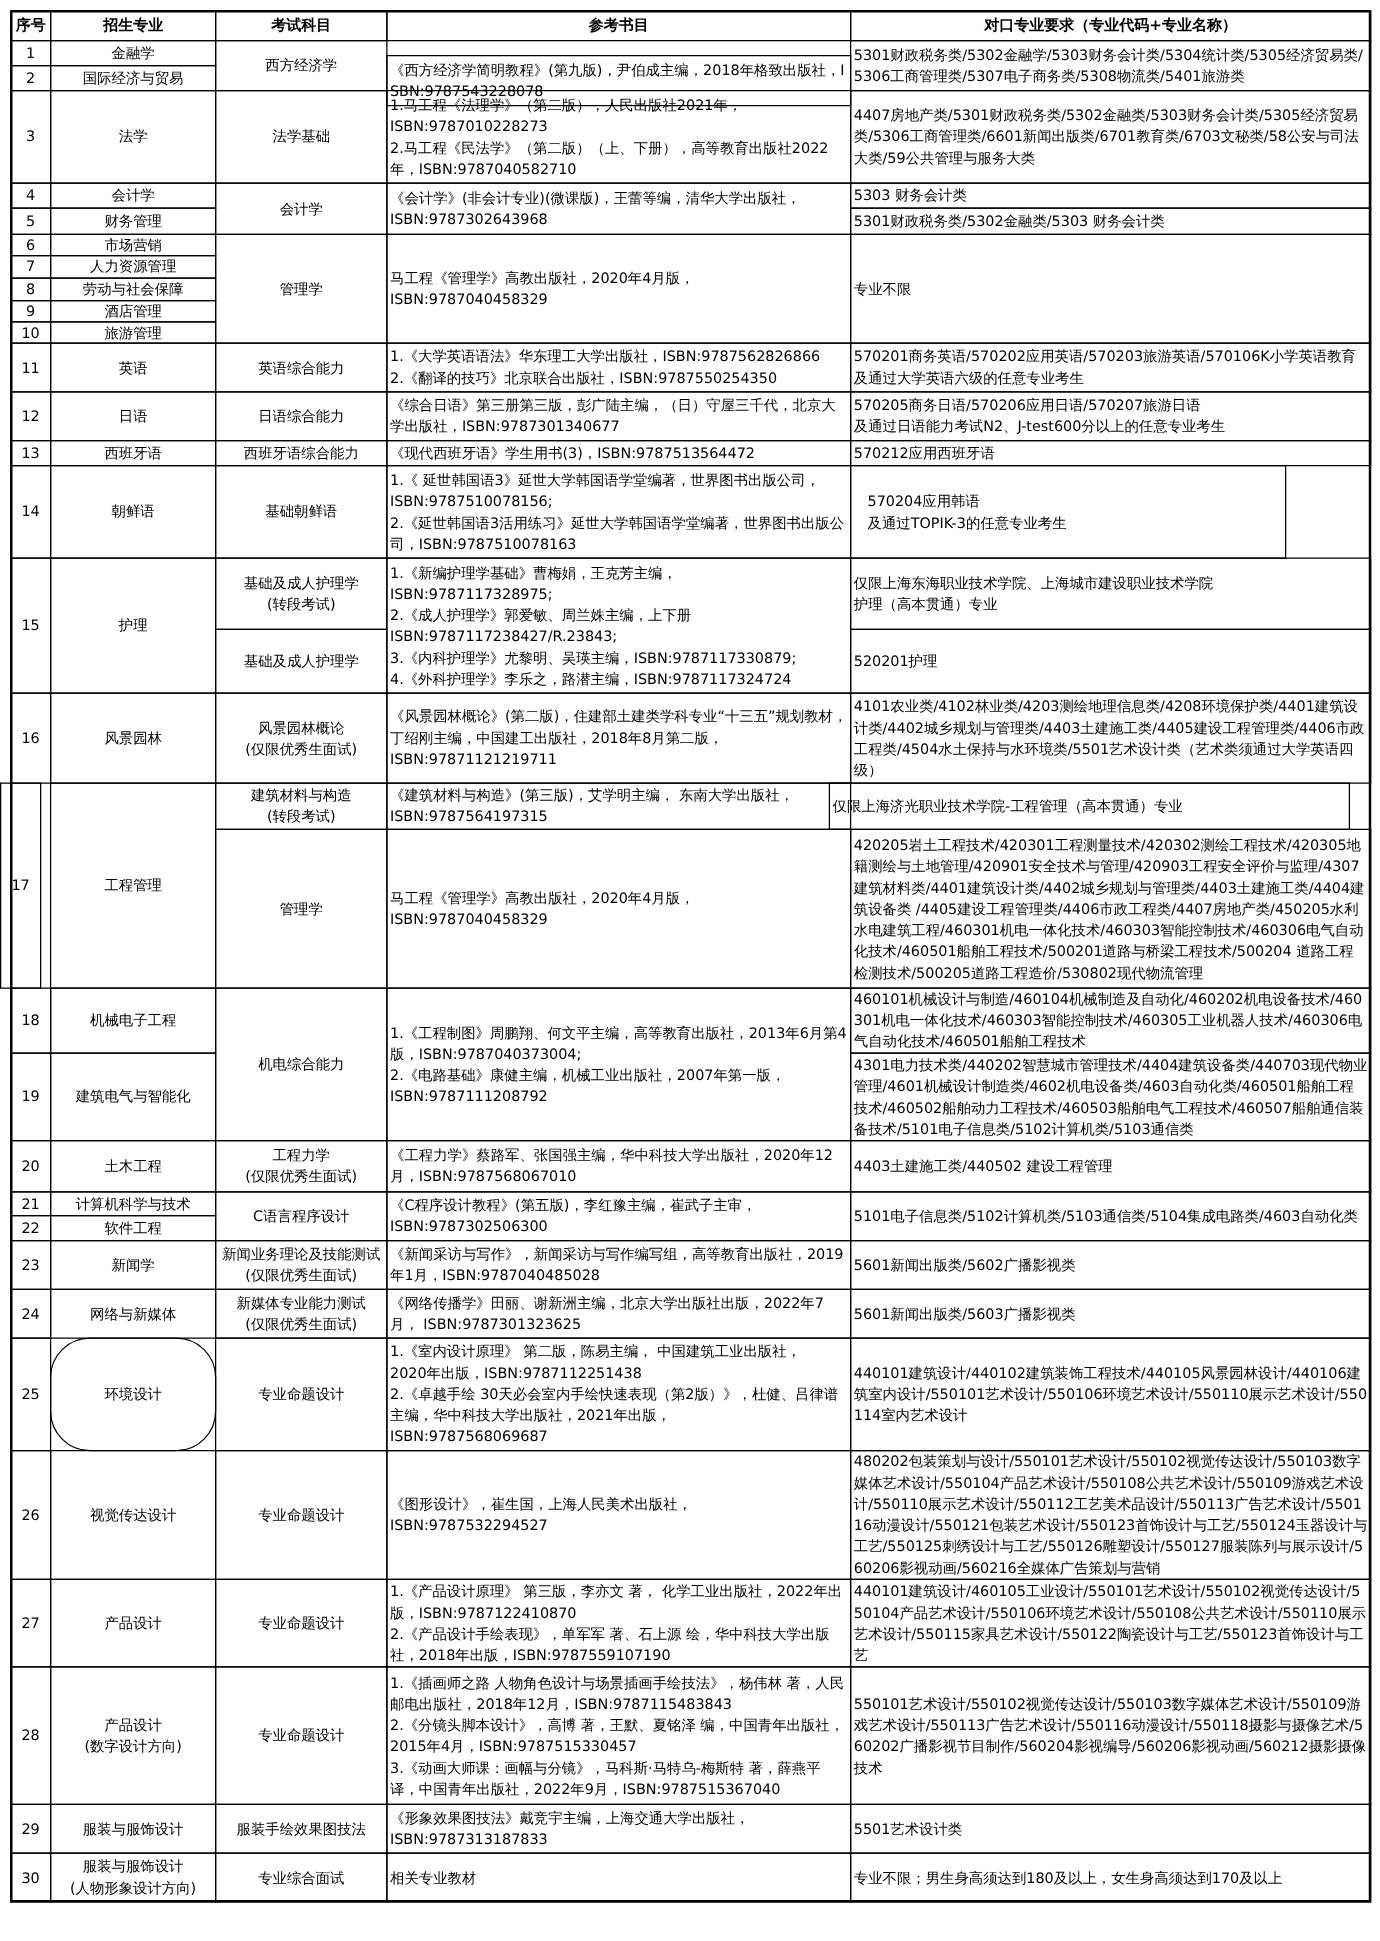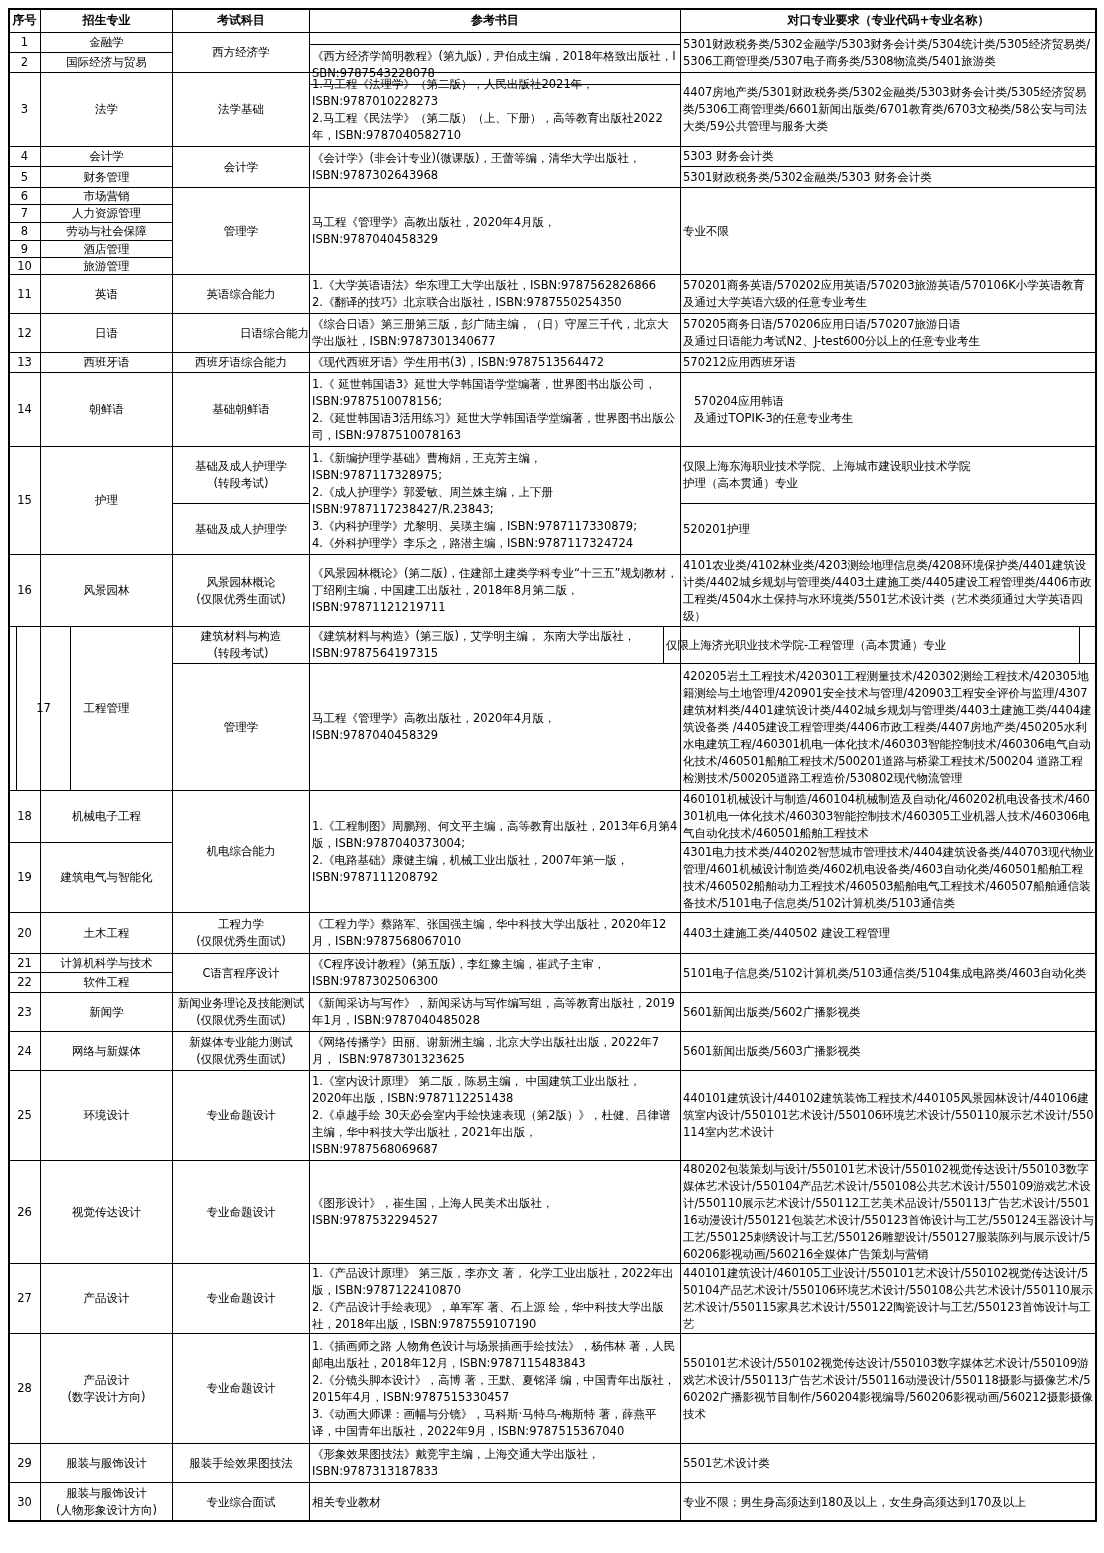--- a/index.html
+++ b/index.html
@@ -77,21 +77,21 @@
     </div>
   <div class="cell c" style="left:8px;top:372px;width:33px;height:75px;">
       <span>14</span>
     </div>
   <div class="cell c" style="left:8px;top:446px;width:33px;height:109px;">
       <span>15</span>
     </div>
   <div class="cell c" style="left:8px;top:554px;width:33px;height:73px;">
       <span>16</span>
     </div>
-  <div class="cell c" style="left:16px;top:626px;width:55px;height:165px;">
+  <div class="cell c" style="left:0;top:626px;width:33px;height:165px;">
       <span>17</span>
     </div>
   <div class="cell c" style="left:8px;top:790px;width:33px;height:53px;">
       <span>18</span>
     </div>
   <div class="cell c" style="left:8px;top:842px;width:33px;height:71px;">
       <span>19</span>
     </div>
   <div class="cell c" style="left:8px;top:912px;width:33px;height:42px;">
       <span>20</span>
@@ -192,21 +192,21 @@
     </div>
   <div class="cell c" style="left:40px;top:972px;width:133px;height:21px;">
       <span class="txt">软件工程</span>
     </div>
   <div class="cell c" style="left:40px;top:992px;width:133px;height:40px;">
       <span class="txt">新闻学</span>
     </div>
   <div class="cell c" style="left:40px;top:1031px;width:133px;height:40px;">
       <span class="txt">网络与新媒体</span>
     </div>
-  <div class="cell c" style="left:40px;top:1070px;width:133px;height:91px;">
+  <div class="cell c" style="left:40px;top:1070px;width:133px;height:91px;border-radius:32px;">
       <span class="txt">环境设计</span>
     </div>
   <div class="cell c" style="left:40px;top:1160px;width:133px;height:104px;">
       <span class="txt">视觉传达设计</span>
     </div>
   <div class="cell c" style="left:40px;top:1263px;width:133px;height:71px;">
       <span class="txt">产品设计</span>
     </div>
   <div class="cell c" style="left:40px;top:1333px;width:133px;height:111px;">
       <span class="txt">产品设计
@@ -228,21 +228,21 @@
     </div>
   <div class="cell c" style="left:172px;top:146px;width:138px;height:42px;">
       <span class="txt">会计学</span>
     </div>
   <div class="cell c" style="left:172px;top:187px;width:138px;height:88px;">
       <span class="txt">管理学</span>
     </div>
   <div class="cell c" style="left:172px;top:274px;width:138px;height:40px;">
       <span class="txt">英语综合能力</span>
     </div>
-  <div class="cell c" style="left:172px;top:313px;width:138px;height:40px;justify-content:flex-end;">
+  <div class="cell c" style="left:172px;top:313px;width:138px;height:40px;">
       <span class="txt">日语综合能力</span>
     </div>
   <div class="cell c" style="left:172px;top:352px;width:138px;height:21px;align-items:center;">
       <span class="txt">西班牙语综合能力</span>
     </div>
   <div class="cell c" style="left:172px;top:372px;width:138px;height:75px;">
       <span class="txt">基础朝鲜语</span>
     </div>
   <div class="cell c" style="left:172px;top:446px;width:138px;height:58px;">
       <span class="txt">基础及成人护理学
@@ -414,21 +414,21 @@
       <span class="txt">570201商务英语/570202应用英语/570203旅游英语/570106K小学英语教育
 及通过大学英语六级的任意专业考生</span>
     </div>
   <div class="cell l" style="left:680px;top:313px;width:417px;height:40px;">
       <span class="txt">570205商务日语/570206应用日语/570207旅游日语
 及通过日语能力考试N2、J-test600分以上的任意专业考生</span>
     </div>
   <div class="cell l" style="left:680px;top:352px;width:417px;height:21px;">
       <span class="txt">570212应用西班牙语</span>
     </div>
-  <div class="cell l" style="left:680px;top:372px;width:417px;height:75px;padding-left:13px;">
+  <div class="cell l" style="left:680px;top:372px;width:349px;height:75px;padding-left:13px;">
       <span class="txt">570204应用韩语
 及通过TOPIK-3的任意专业考生</span>
     </div>
   <div class="cell l" style="left:680px;top:446px;width:417px;height:58px;">
       <span class="txt">仅限上海东海职业技术学院、上海城市建设职业技术学院
 护理（高本贯通）专业</span>
     </div>
   <div class="cell l" style="left:680px;top:503px;width:417px;height:52px;">
       <span class="txt">520201护理</span>
     </div>

